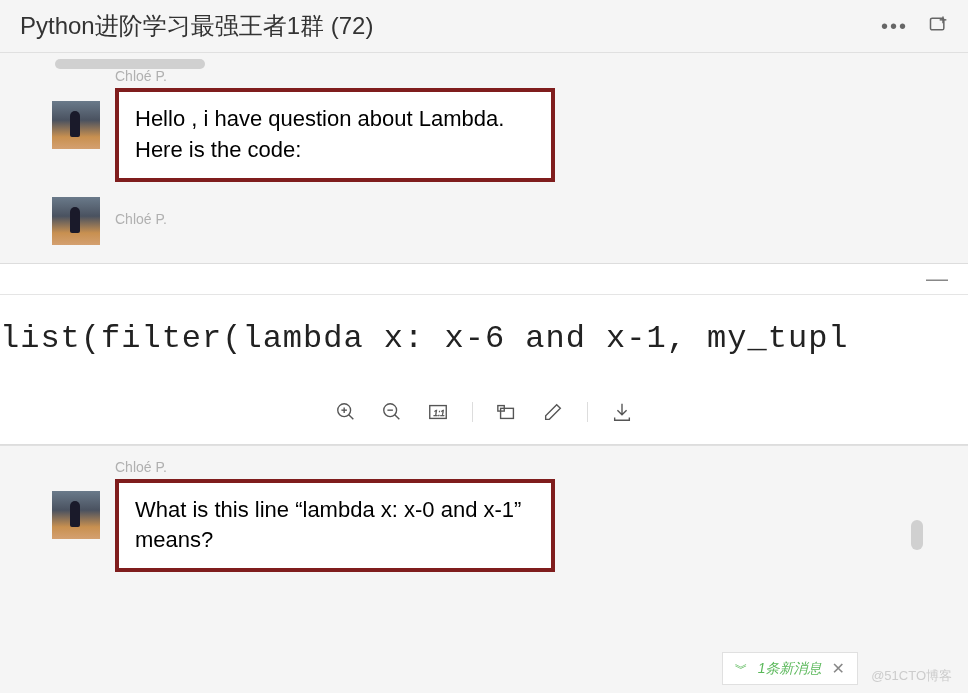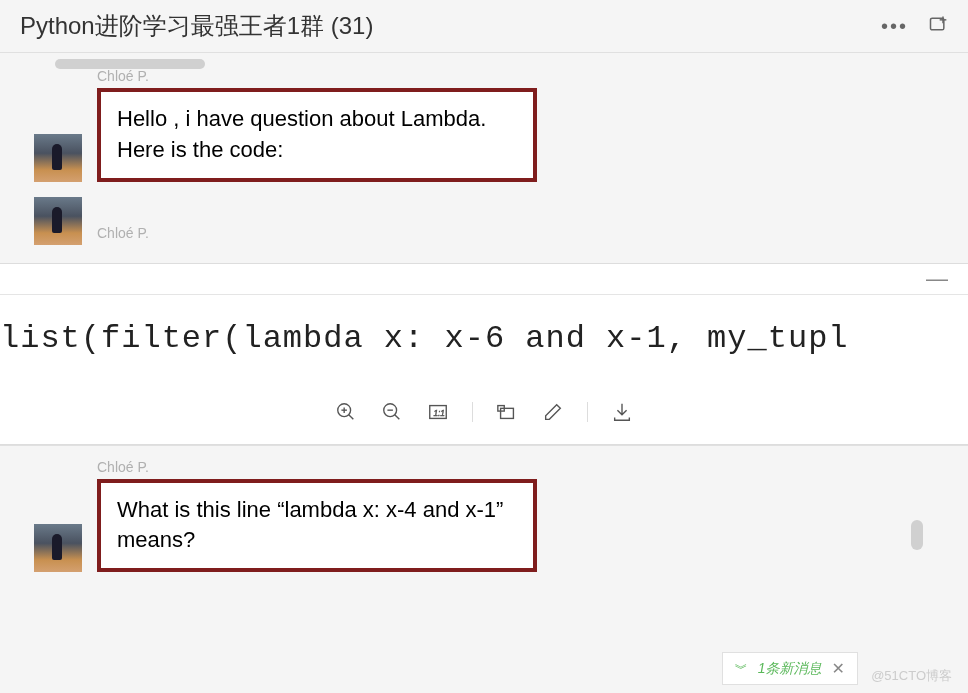--- a/index.html
+++ b/index.html
@@ -50,22 +50,22 @@
       color: #fff;
       font-size: 13px;
       padding: 3px 10px;
       border-radius: 3px;
       display: inline-block;
       margin: 20px auto 15px;
     }
     .ts-wrap { text-align: center; }
     .msg-row {
       display: flex;
-      align-items: flex-end;
-      padding: 5px 20px 10px 34px;
+      align-items: center;
+      padding: 5px 20px 10px 52px;
     }
     .avatar {
       width: 48px;
       height: 48px;
       background: linear-gradient(to bottom, #6a7a8a 0%, #4a5260 40%, #c89050 75%, #d4a070 100%);
       margin-right: 15px;
       flex-shrink: 0;
       position: relative;
     }
     .avatar::after {
@@ -167,21 +167,21 @@
       width: 12px;
       height: 30px;
       background: #d0d0d0;
       border-radius: 6px;
     }
   </style>
 </head>
 <body>
 
 <div class="header">
-  <div class="chat-title">Python进阶学习最强王者1群 (31)</div>
+  <div class="chat-title">Python进阶学习最强王者1群 (72)</div>
   <div class="header-actions">
     <span class="more-icon">•••</span>
     <span class="add-icon">
       <svg viewBox="0 0 24 24" width="20" height="20" stroke="#666" stroke-width="1.8" fill="none">
           <rect x="3" y="5" width="16" height="14" rx="2"></rect>
           <line x1="18" y1="3" x2="18" y2="11"></line>
           <line x1="14" y1="7" x2="22" y2="7"></line>
         </svg>
     </span>
   </div>
@@ -253,21 +253,21 @@
         </svg>
     </span>
   </div>
 </div>
 
 <div class="lower-chat" style="position:relative">
   <div class="msg-row">
     <div class="avatar"></div>
     <div class="msg-col">
       <div class="sender">Chloé P.</div>
-      <div class="bubble">What is this line  “lambda x: x-4 and x-1” means?</div>
+      <div class="bubble">What is this line  “lambda x: x-0 and x-1” means?</div>
     </div>
   </div>
 </div>
 
 <div class="right-scroll"></div>
 
 <div class="notification">
   <span class="notif-arrows">︾</span>
   <span class="notif-text">1条新消息</span>
   <span class="notif-close">✕</span>

